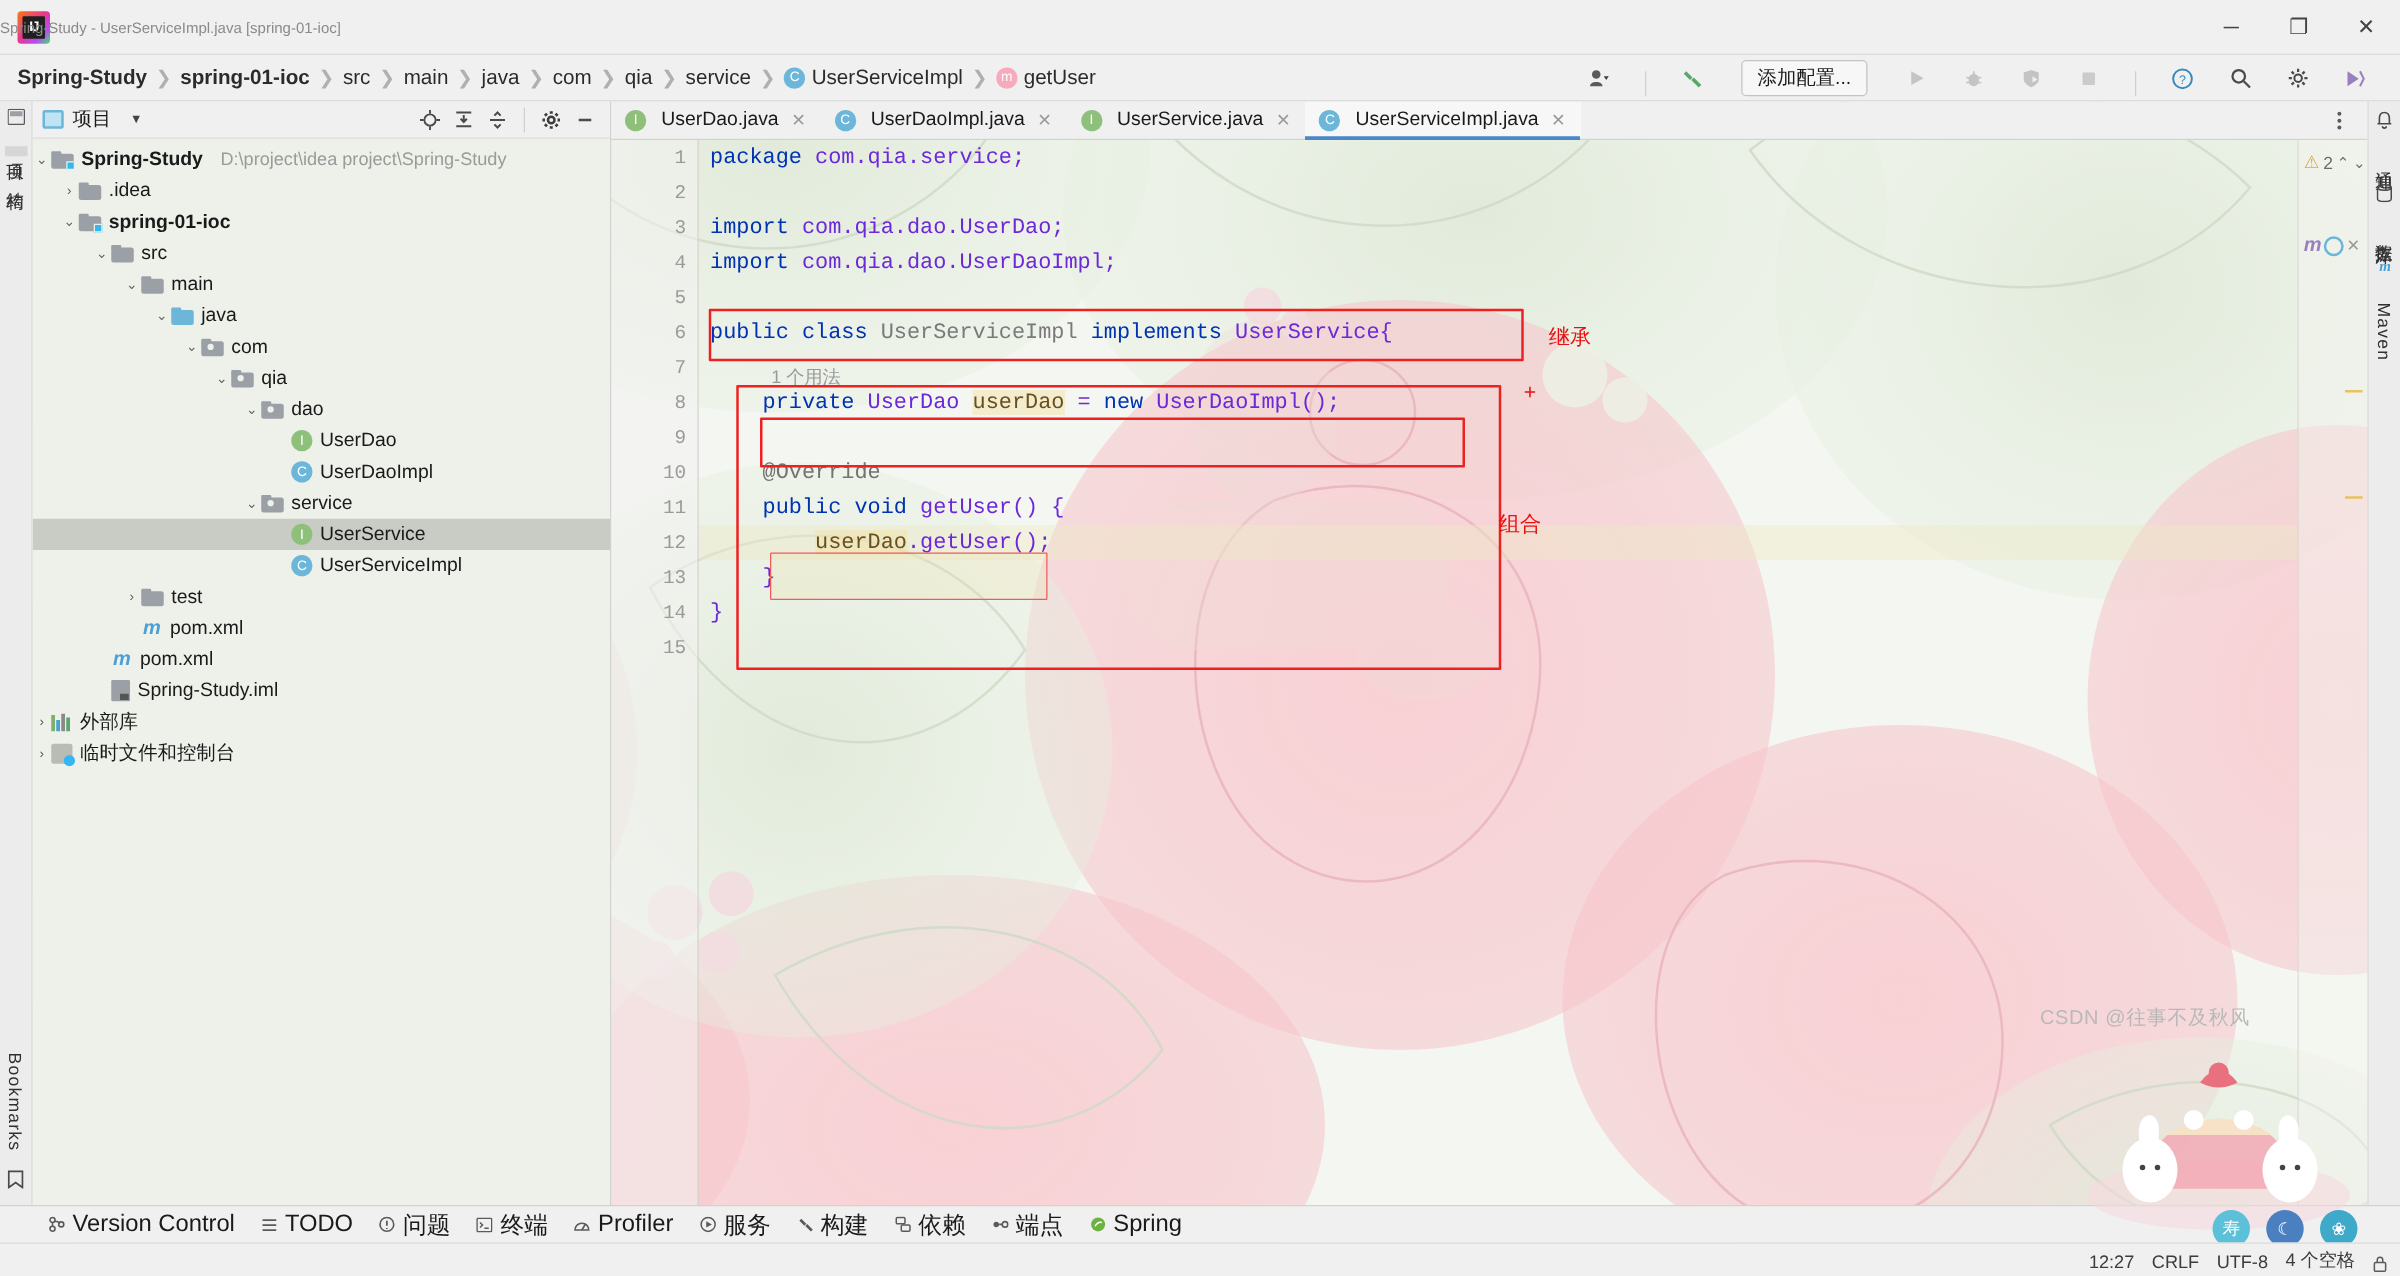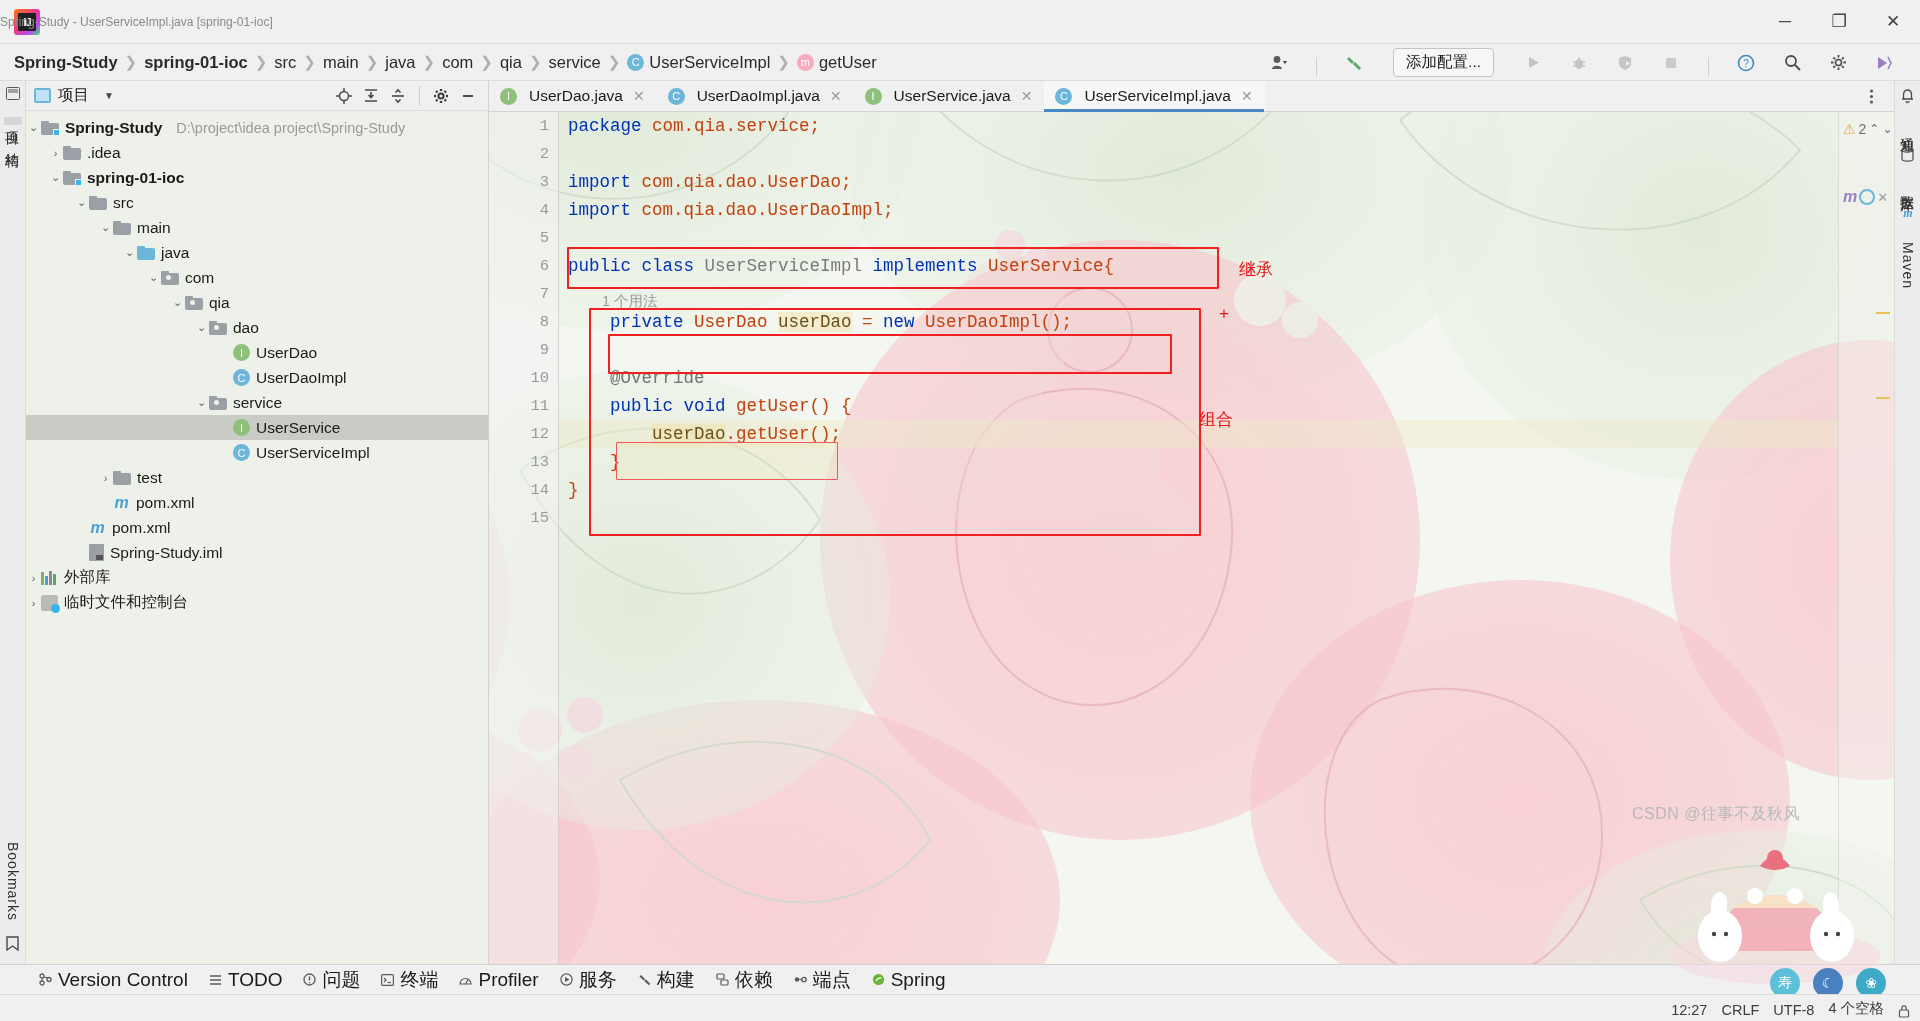--- a/index.html
+++ b/index.html
@@ -189,21 +189,21 @@
   .cl {
     height: 28px; display: flex; align-items: center; white-space: pre;
     font-family: "Liberation Mono", "DejaVu Sans Mono", monospace;
     font-size: 17.5px; color: #1a1a1a; padding-left: 9px; position: relative;
   }
   .cl.current { background: rgba(238,233,200,.45); }
   .kw { color: #0033b3; font-weight: normal; }
   .cls { color: #7a7a7a; }
   .fld { color: #6b4f1d; background: rgba(242,224,164,.45); }
   .ann { color: #737373; }
-  .mth { color: #c2410c; }
+  .mth { color: #6d28d9; }
   .usage { font-size: 14.5px; color: #9a9a9a; font-family: "Liberation Sans", sans-serif; }
 
   
   .rbox { position: absolute; border: 2.5px solid #ef2020; pointer-events: none; z-index: 6; border-radius: 1px; }
   .rbox.thin { border-width: 1.5px; border-color: #f05a5a; }
   .rlabel { position: absolute; color: #e81010; font-size: 17px; z-index: 7; font-family: "Liberation Sans", sans-serif; }
   .rplus { position: absolute; color: #e81010; font-size: 17px; z-index: 7; }
 
   
   .analysis {
@@ -760,21 +760,21 @@
           <div class="cl"><span class="kw">package </span><span class="mth">com.qia.service;</span></div>
           <div class="cl"></div>
           <div class="cl"><span class="kw">import </span><span class="mth">com.qia.dao.UserDao;</span></div>
           <div class="cl"><span class="kw">import </span><span class="mth">com.qia.dao.UserDaoImpl;</span></div>
           <div class="cl"></div>
 
           <div class="cl"><span class="kw">public class </span><span class="cls">UserServiceImpl </span><span class="kw">implements </span><span class="mth">UserService{</span></div>
           <div class="cl"></div>
 
           <div class="cl" style="position:relative">
-            <span class="usage" style="position:absolute;left:43px;top:-16px">1 个用法</span>
+            <span class="usage" style="position:absolute;left:58px;top:-16px">1 个用法</span>
             <span class="mth">    </span><span class="kw">private </span><span class="mth">UserDao </span><span class="fld">userDao</span><span class="mth"> = </span><span class="kw">new </span><span class="mth">UserDaoImpl();</span>
           </div>
           <div class="cl"></div>
           <div class="cl"><span class="ann">    @Override</span></div>
           <div class="cl"><span class="mth">    </span><span class="kw">public void </span><span class="mth">getUser</span><span class="mth">() {</span></div>
           <div class="cl current"><span class="mth">        </span><span class="fld">userDao</span><span class="mth">.getUser();</span></div>
           <div class="cl"><span class="mth">    }</span></div>
           <div class="cl"><span class="mth">}</span></div>
           <div class="cl"></div>
 

